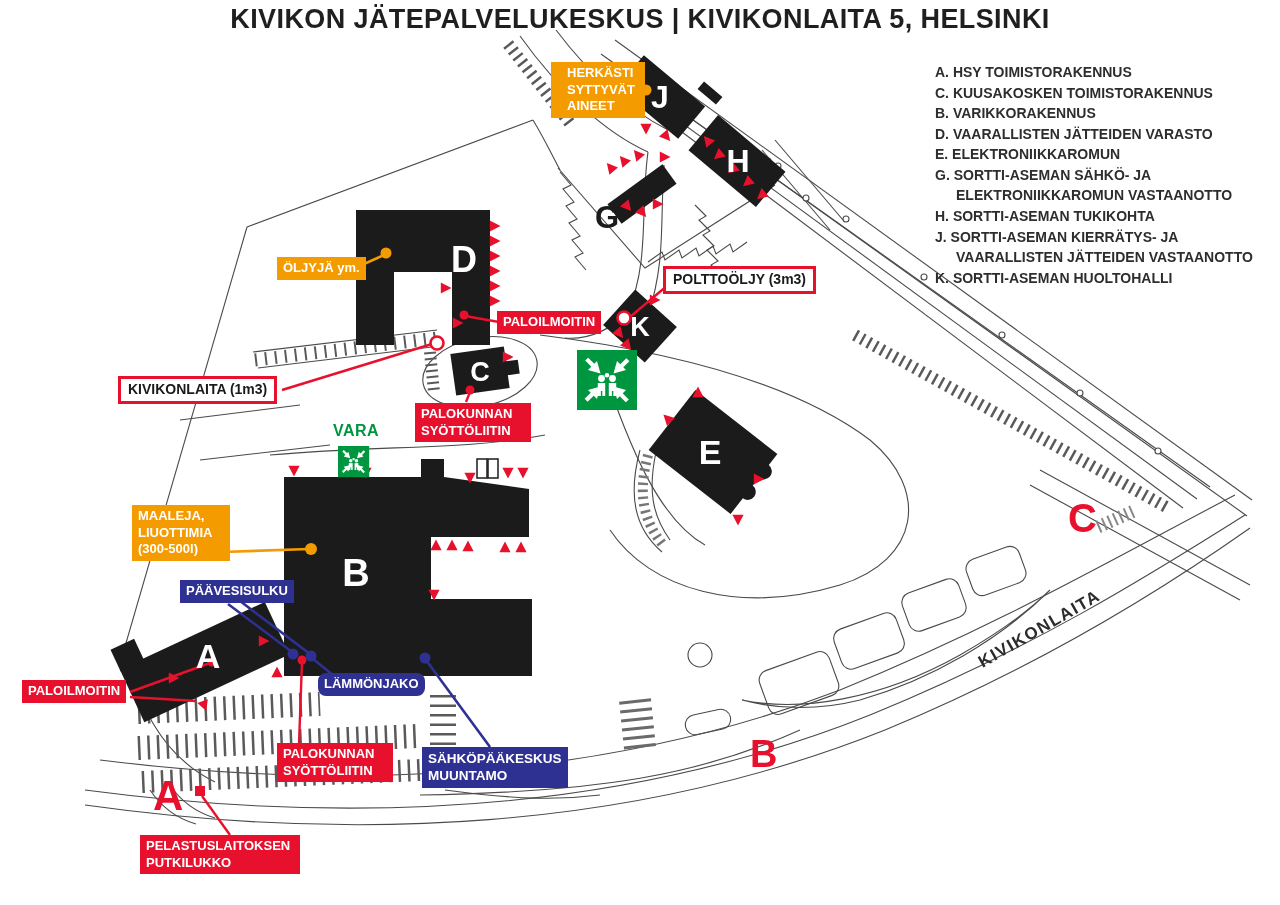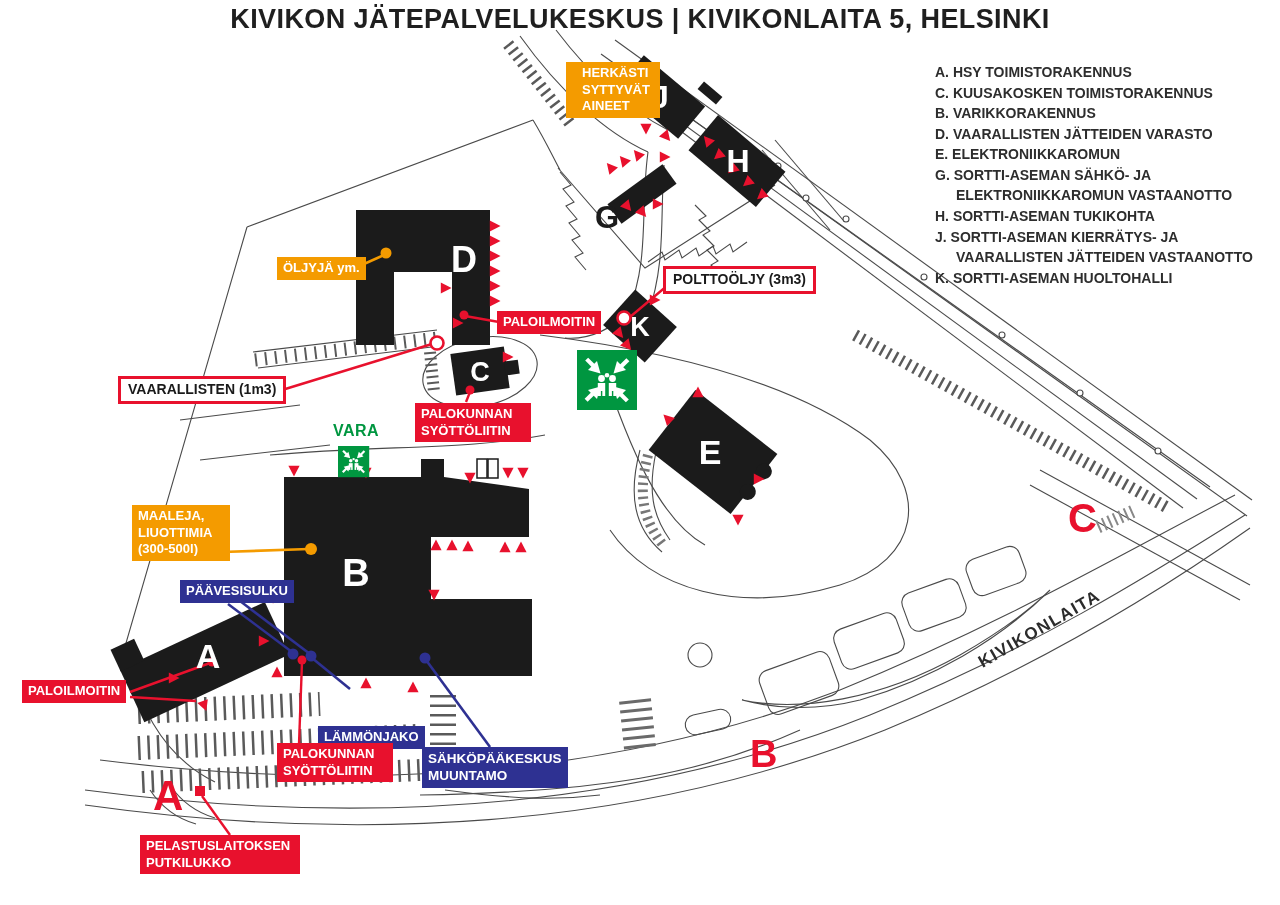--- a/index.html
+++ b/index.html
@@ -293,31 +293,31 @@
   <div class="item">C. KUUSAKOSKEN TOIMISTORAKENNUS</div>
   <div class="item">B. VARIKKORAKENNUS</div>
   <div class="item">D. VAARALLISTEN JÄTTEIDEN VARASTO</div>
   <div class="item">E. ELEKTRONIIKKAROMUN</div>
   <div class="item">G. SORTTI-ASEMAN SÄHKÖ- JA ELEKTRONIIKKAROMUN VASTAANOTTO</div>
   <div class="item">H. SORTTI-ASEMAN TUKIKOHTA</div>
   <div class="item">J. SORTTI-ASEMAN KIERRÄTYS- JA VAARALLISTEN JÄTTEIDEN VASTAANOTTO</div>
   <div class="item">K. SORTTI-ASEMAN HUOLTOHALLI</div>
 </div>
 
-<div class="lbl orange" style="left:566px;top:62px;width:72px;padding-left:16px;">HERKÄSTI SYTTYVÄT AINEET</div>
+<div class="lbl orange" style="left:551px;top:62px;width:72px;padding-left:16px;">HERKÄSTI SYTTYVÄT AINEET</div>
 <div class="lbl orange nowrap" style="left:277px;top:257px;">ÖLJYJÄ ym.</div>
 <div class="lbl outline" style="left:663px;top:266px;">POLTTOÖLJY (3m3)</div>
 <div class="lbl red nowrap" style="left:497px;top:311px;">PALOILMOITIN</div>
-<div class="lbl outline" style="left:118px;top:376px;">VAARALLISTEN (1m3)</div>
+<div class="lbl outline" style="left:118px;top:376px;">KIVIKONLAITA (1m3)</div>
 <div class="lbl red" style="left:415px;top:403px;width:104px;">PALOKUNNAN SYÖTTÖLIITIN</div>
 <div class="vara">VARA</div>
 <div class="lbl orange" style="left:132px;top:505px;width:86px;">MAALEJA, LIUOTTIMIA (300-500l)</div>
 <div class="lbl blue nowrap" style="left:140px;top:580px;margin-left:40px;">PÄÄVESISULKU</div>
 <div class="lbl red nowrap" style="left:22px;top:680px;">PALOILMOITIN</div>
-<div class="lbl blue nowrap" style="left:318px;top:726px;">LÄMMÖNJAKO</div>
+<div class="lbl blue nowrap" style="left:318px;top:673px;border-radius:8px;">LÄMMÖNJAKO</div>
 <div class="lbl red" style="left:277px;top:743px;width:104px;">PALOKUNNAN SYÖTTÖLIITIN</div>
 <div class="lbl blue" style="left:422px;top:747px;width:134px;font-size:13.5px;">SÄHKÖPÄÄKESKUS MUUNTAMO</div>
 <div class="lbl red" style="left:140px;top:835px;width:148px;">PELASTUSLAITOKSEN PUTKILUKKO</div>
 
 <div class="gate" style="left:153px;top:772px;font-size:42px;">A</div>
 <div class="gate" style="left:750px;top:733px;font-size:38px;">B</div>
 <div class="gate" style="left:1068px;top:496px;font-size:40px;">C</div>
 
 <div class="roadname">KIVIKONLAITA</div>
 

